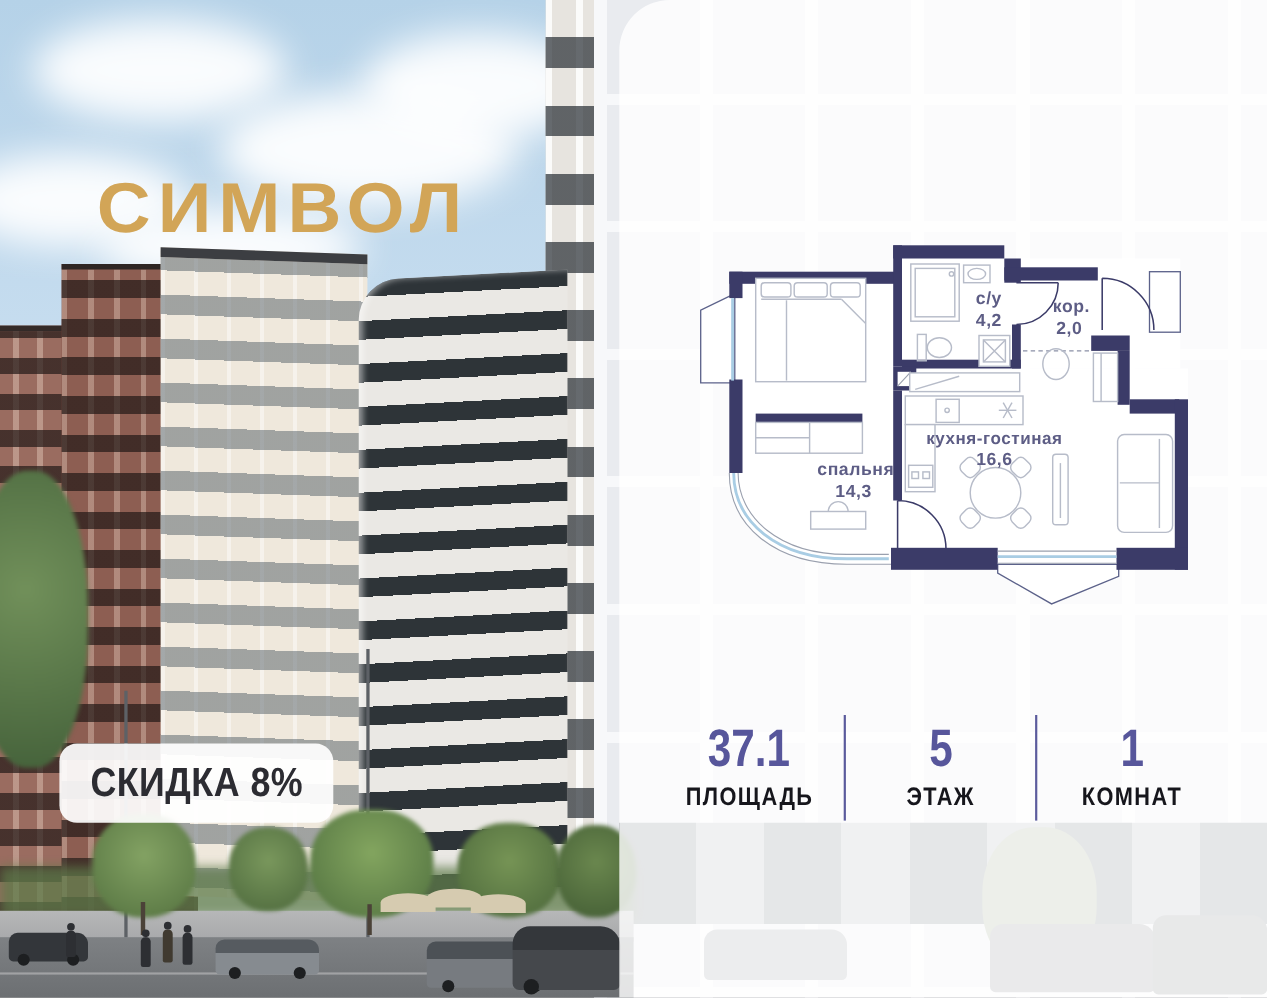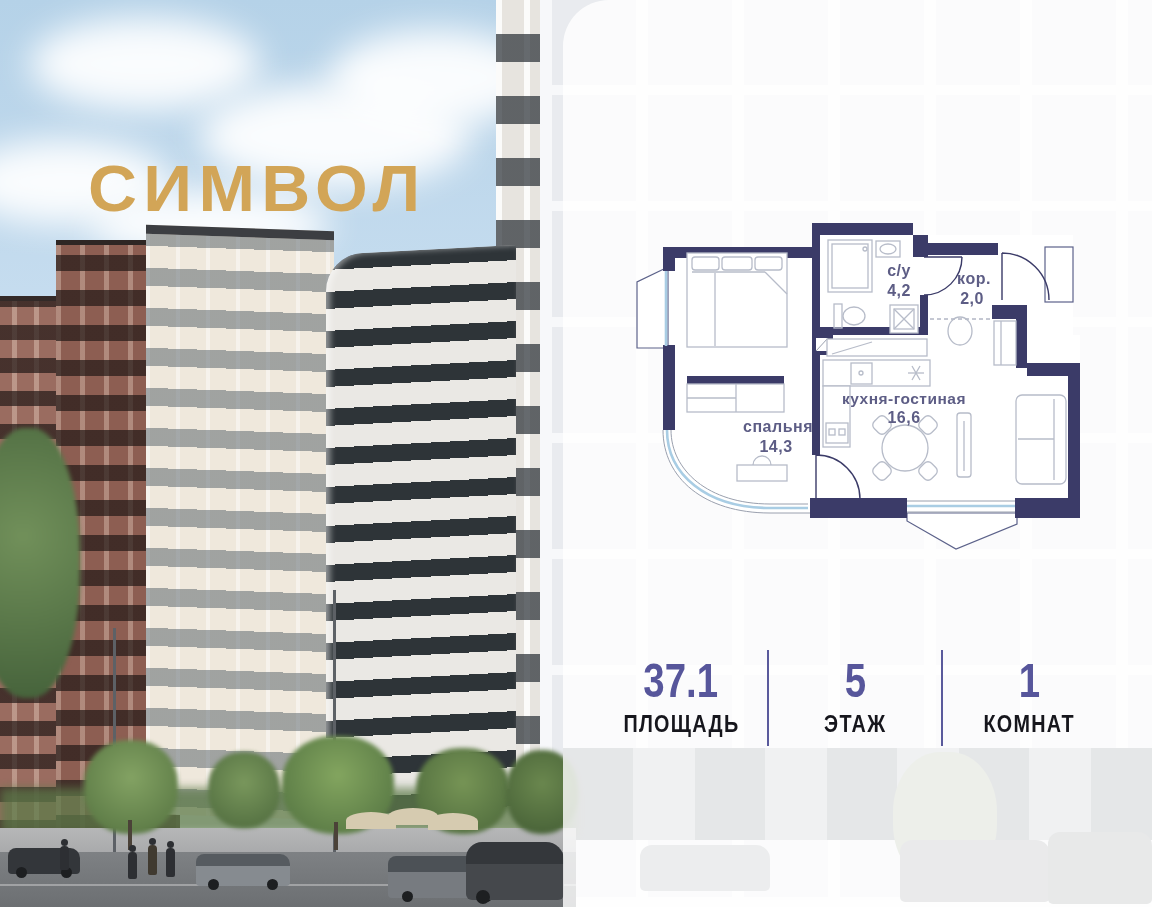--- a/index.html
+++ b/index.html
@@ -316,14 +316,17 @@
       </div>
       <div class="vdiv"></div>
       <div class="stat">
         <div class="num">1</div>
         <div class="lab">КОМНАТ</div>
       </div>
     </div>
   </div>
 
   <div class="abs logo">СИМВОЛ</div>
+  <div class="abs badge">
+    <span>СКИДКА 8%</span>
+  </div>
 
 </div>
 
 </body></html>

